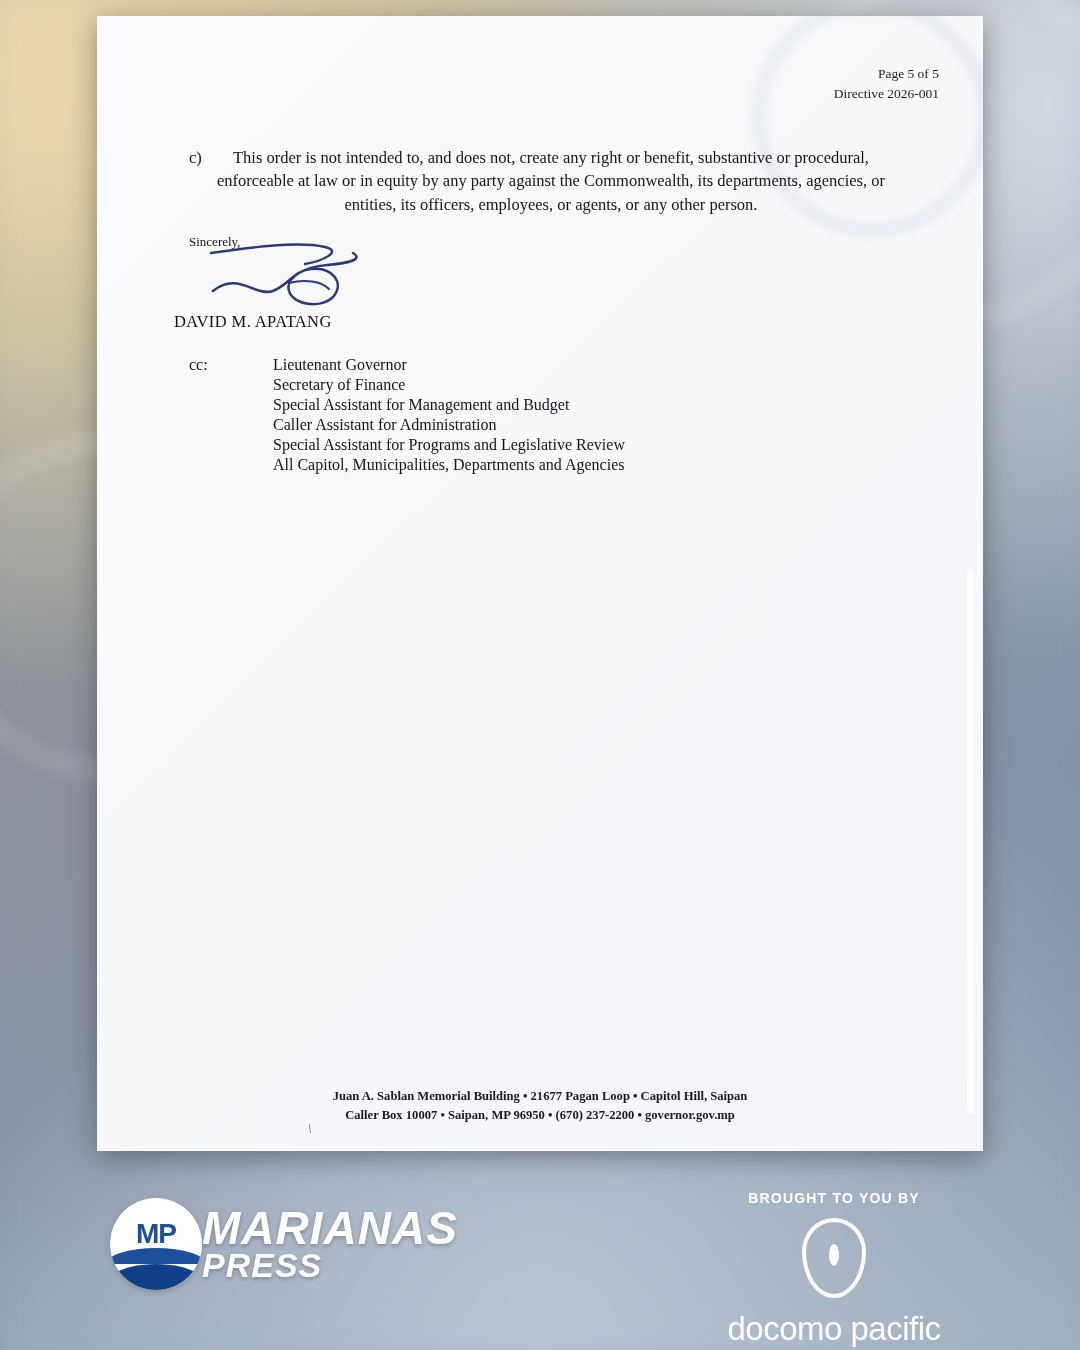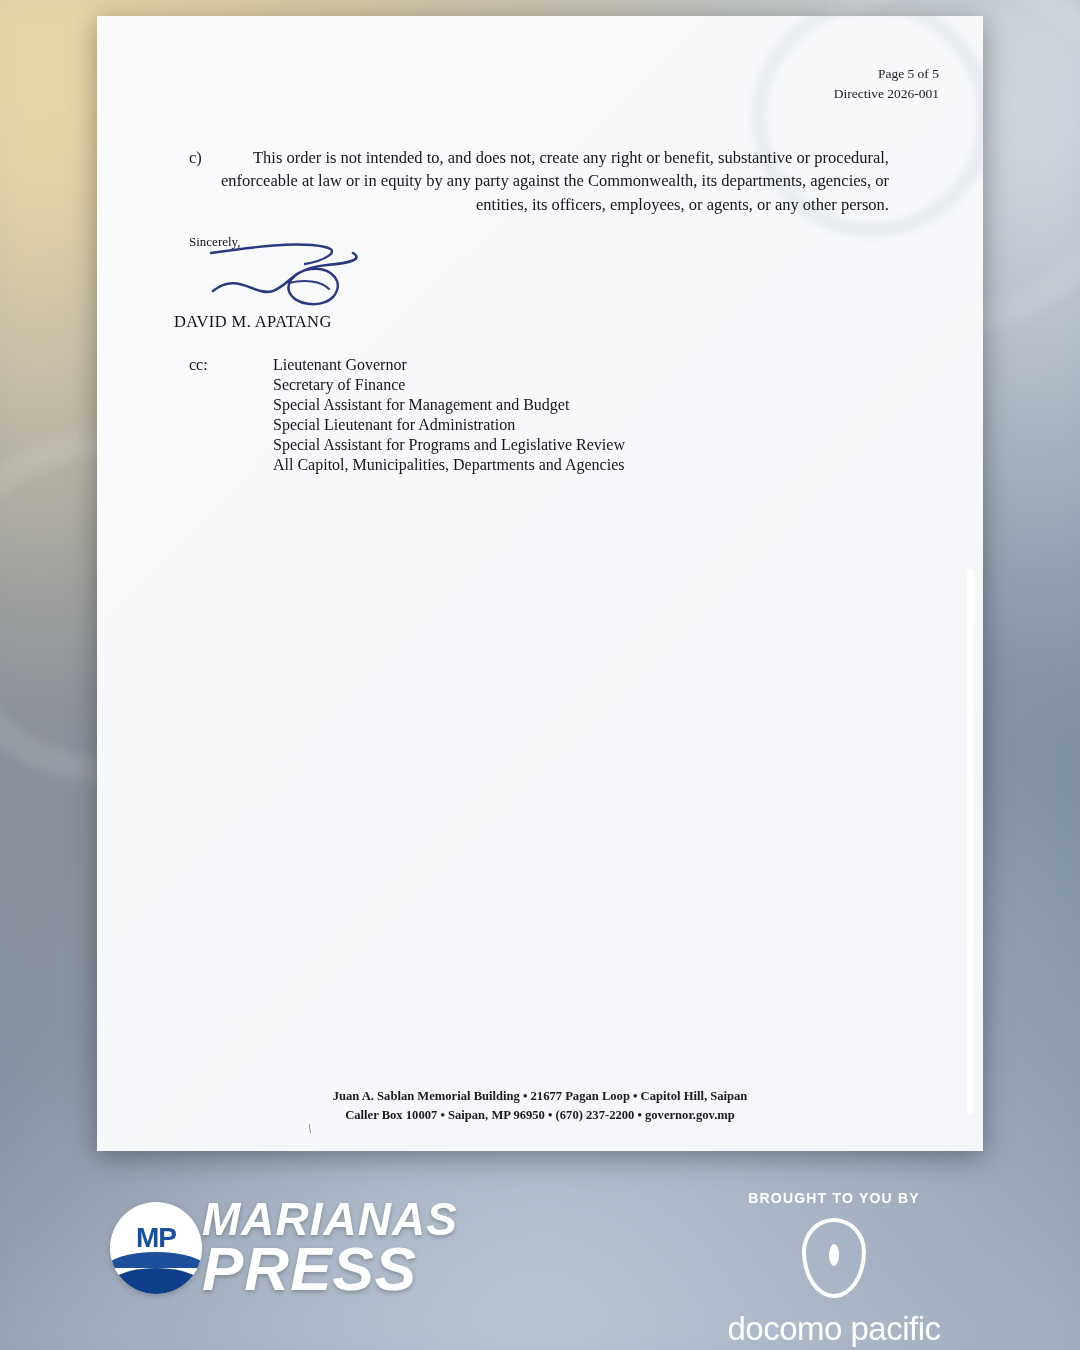--- a/index.html
+++ b/index.html
@@ -91,21 +91,21 @@
     color: #15161a;
   }
   #clause .marker {
     position: absolute;
     left: 0;
     top: 0;
   }
   #clause .clause-text {
     display: block;
     padding-left: 24px;
-    text-align: right;
+    text-align: center;
   }
 
   #sincerely {
     position: absolute;
     left: 92px;
     top: 218px;
     font-size: 13px;
     color: #15161a;
   }
 
@@ -242,21 +242,21 @@
   }
   #mp-wordmark {
     font-family: "Liberation Sans", sans-serif;
     font-weight: bold;
     font-style: italic;
     color: #ffffff;
     line-height: 0.92;
     text-shadow: 0 2px 4px rgba(0,0,0,0.25);
   }
   #mp-wordmark .l1 { font-size: 46px; letter-spacing: 1px; display: block; }
-  #mp-wordmark .l2 { font-size: 62px; letter-spacing: 1px; display: block; }
+  #mp-wordmark .l2 { font-size: 34px; letter-spacing: 1px; display: block; }
 
   #sponsor {
     position: absolute;
     right: 96px;
     top: 40px;
     width: 300px;
     text-align: center;
     color: #ffffff;
   }
   #sponsor .brought {
@@ -334,21 +334,21 @@
     </svg>
 
     <div id="signer-name">DAVID M. APATANG</div>
 
     <div id="cc-block">
       <span class="cc-label">cc:</span>
       <ul>
         <li>Lieutenant Governor</li>
         <li>Secretary of Finance</li>
         <li>Special Assistant for Management and Budget</li>
-        <li>Special Lieutenant for Administration</li>
+        <li>Caller Assistant for Administration</li>
         <li>Special Assistant for Programs and Legislative Review</li>
         <li>All Capitol, Municipalities, Departments and Agencies</li>
       </ul>
     </div>
 
     <div id="doc-footer">
       <div>Juan A. Sablan Memorial Building • 21677 Pagan Loop • Capitol Hill, Saipan</div>
       <div>Caller Box 10007 • Saipan, MP  96950 • (670) 237-2200 • governor.gov.mp</div>
     </div>
     <div id="footer-stray">\</div>

